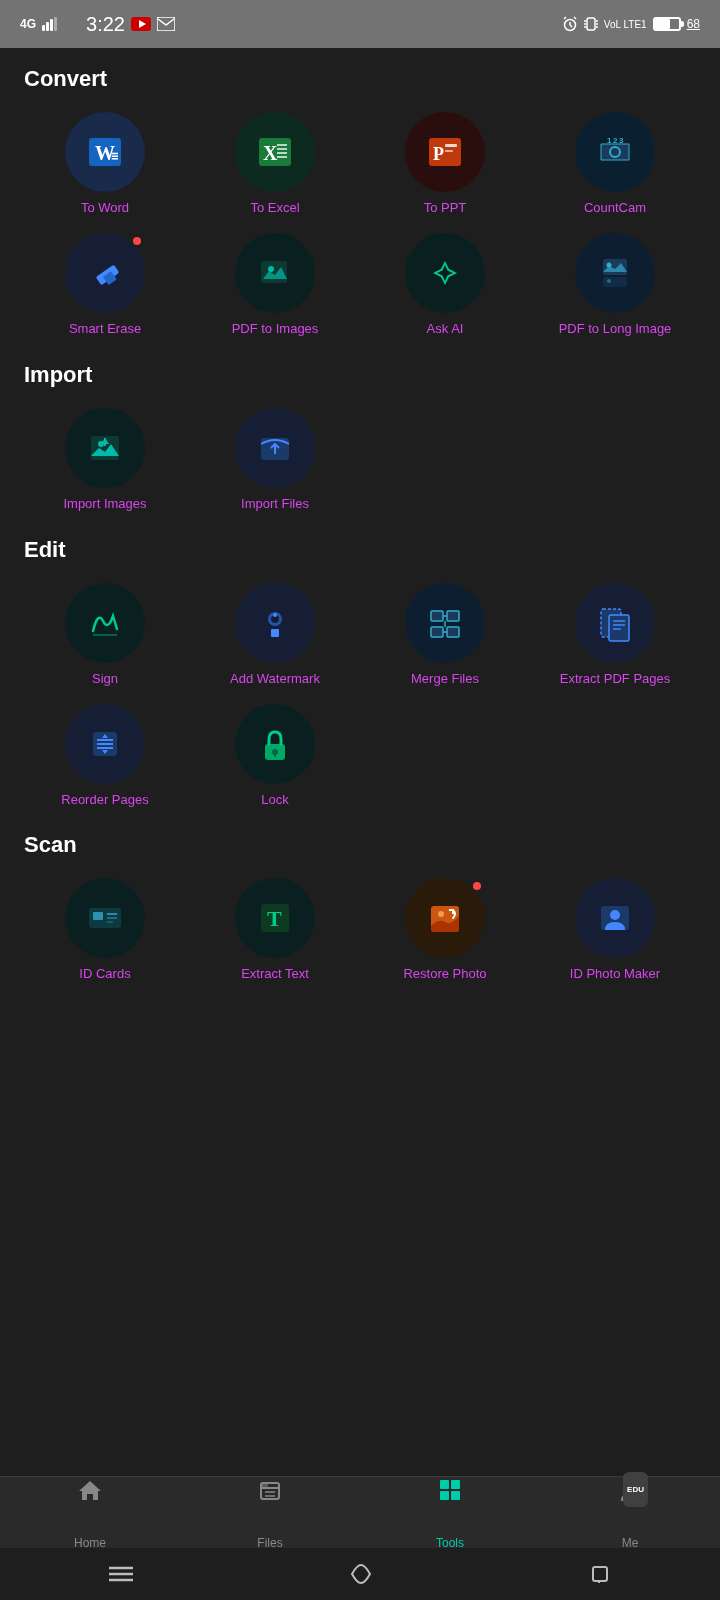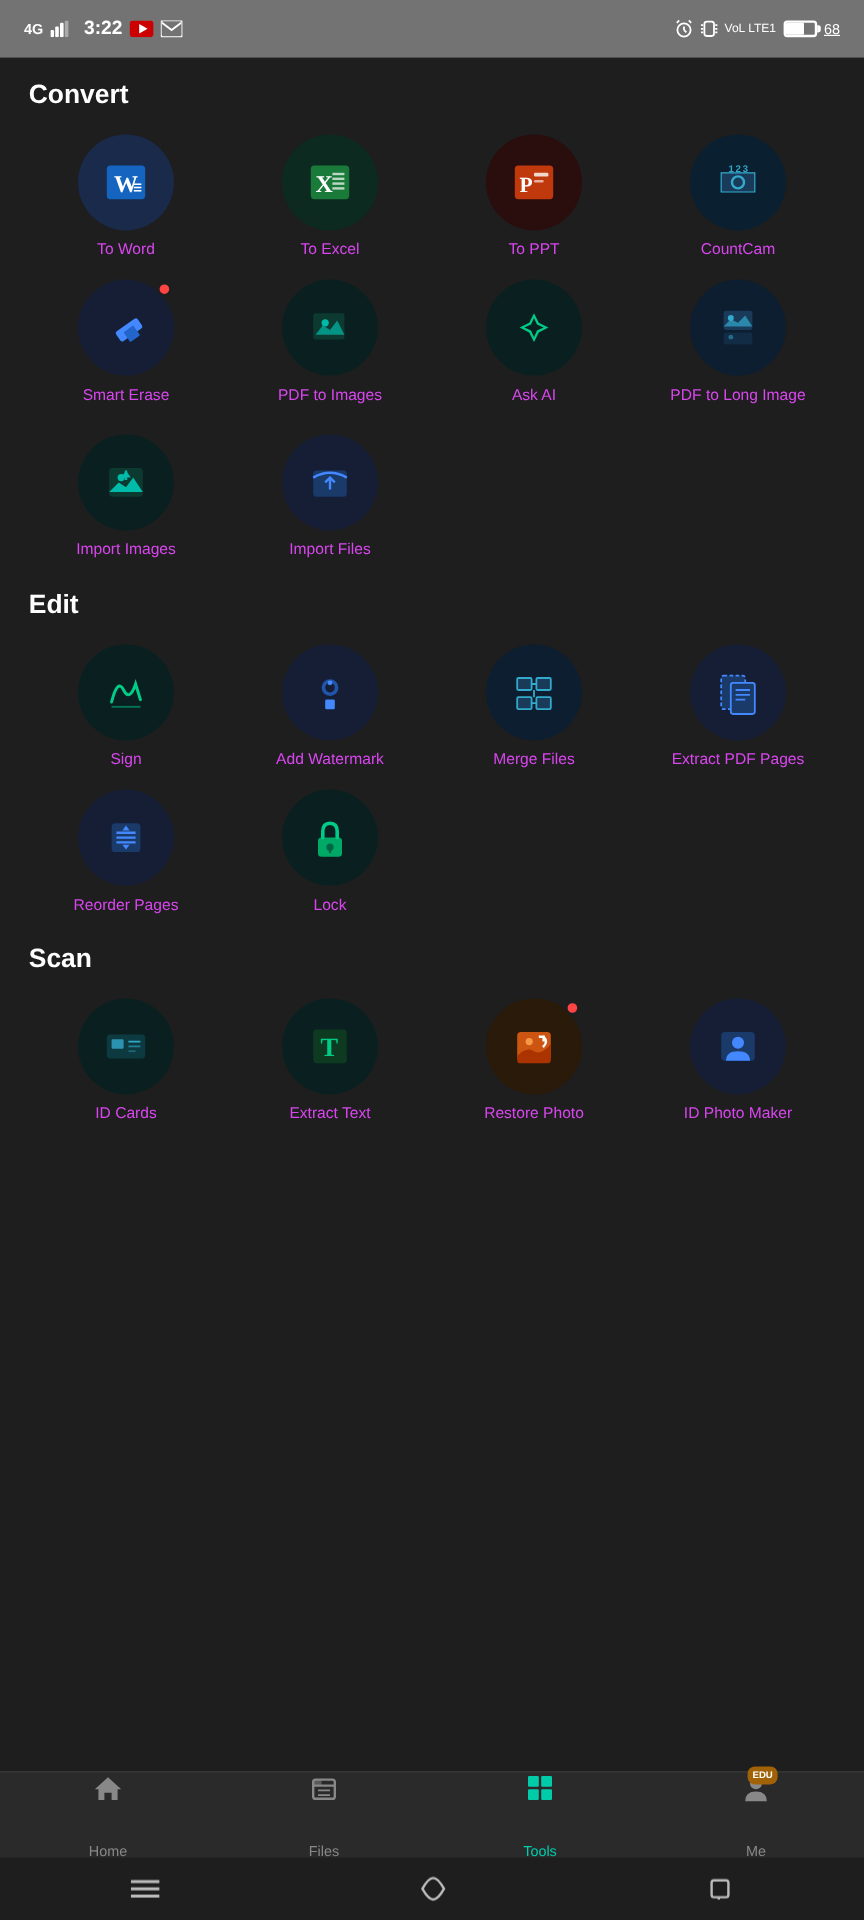--- a/index.html
+++ b/index.html
@@ -188,45 +188,45 @@
       opacity: 0.7;
     }
 
     
     svg { display: block; }
 
     .edu-badge {
       position: absolute;
       top: -4px;
       right: -4px;
-      background: #a16207;
+      background: #404040;
       color: white;
       font-size: 8px;
       font-weight: 700;
-      padding: 3px 4px;
+      padding: 13px 4px;
       border-radius: 6px;
     }
 
     .nav-me-wrapper {
       position: relative;
     }
   </style>
 </head>
 <body>
 
 <div class="status-bar">
   <div class="status-left">
     <span style="font-size:12px;">4G</span>
     <svg width="18" height="14" viewBox="0 0 18 14">
       <rect x="0" y="8" width="3" height="6" fill="white" rx="1"></rect>
       <rect x="4" y="5" width="3" height="9" fill="white" rx="1"></rect>
       <rect x="8" y="2" width="3" height="12" fill="white" rx="1"></rect>
       <rect x="12" y="0" width="3" height="14" fill="white" opacity="0.4" rx="1"></rect>
     </svg>
-    <span style="font-size:16px;font-weight:700;margin-left:4px;">3:22</span>
+    <span style="font-size:20px;font-weight:400;margin-left:20px;">3:22</span>
 
     <svg width="20" height="14" viewBox="0 0 20 14">
       <rect width="20" height="14" rx="3" fill="#cc0000"></rect>
       <polygon points="8,3 8,11 15,7" fill="white"></polygon>
     </svg>
 
     <svg width="18" height="14" viewBox="0 0 18 14">
       <rect width="18" height="14" rx="2" fill="none" stroke="white" stroke-width="1.5"></rect>
       <polyline points="1,2 9,8 17,2" fill="none" stroke="white" stroke-width="1.5"></polyline>
     </svg>
@@ -372,20 +372,21 @@
             </svg>
           </div>
         </div>
         <span class="tool-label">PDF to Long Image</span>
       </div>
 
     </div>
   </div>
 
   <div>
+    <div class="section-title">Import</div>
     <div class="tools-grid">
 
       <div class="tool-item">
         <div class="tool-icon-wrapper">
           <div class="tool-icon" style="background:#0a2020;">
             <svg width="44" height="44" viewBox="0 0 44 44">
               <rect x="8" y="10" width="28" height="24" rx="3" fill="#0d3a30"></rect>
               <circle cx="18" cy="18" r="3" fill="#00bbaa"></circle>
               <polygon points="8,30 16,22 22,26 28,18 36,30" fill="#00bbaa"></polygon>
               <line x1="22" y1="12" x2="22" y2="20" stroke="#00bbaa" stroke-width="2"></line>

